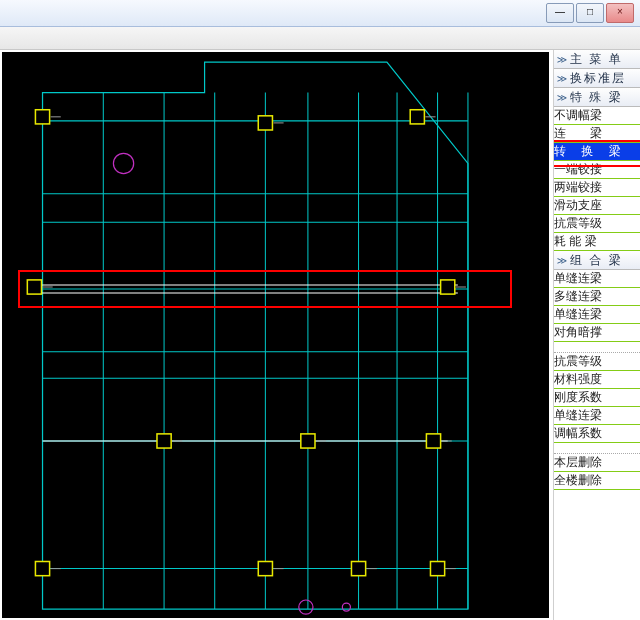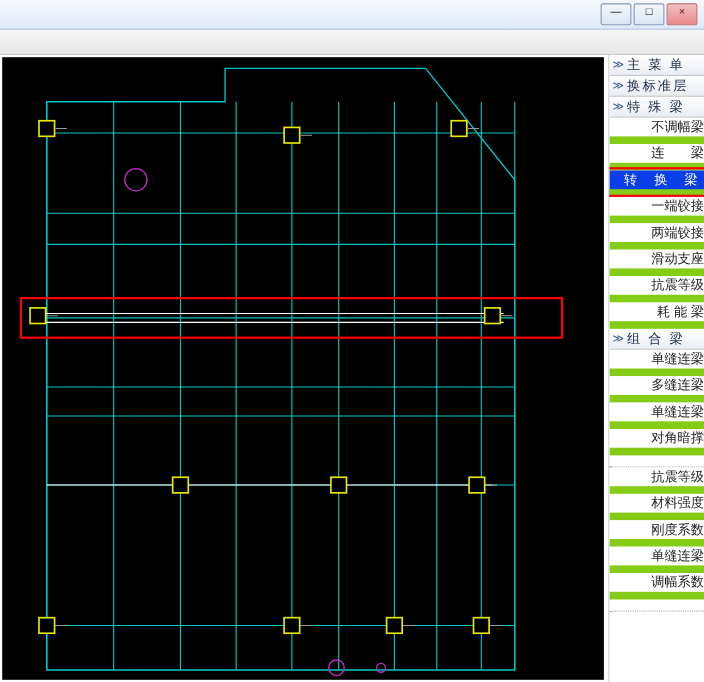--- a/index.html
+++ b/index.html
@@ -9,21 +9,21 @@
 .winbtn.close{background:linear-gradient(#f3c0c0,#e88a8a);border-color:#c06a6a;color:#6a1515}
 .toolbar{height:22px;background:linear-gradient(#f6f6f6,#e7e7e7);border-bottom:1px solid #c8c8c8}
 .workspace{position:absolute;top:50px;left:0;right:0;bottom:0;display:flex;background:#fff}
 .canvas-wrap{flex:1;position:relative;margin:2px 4px 2px 2px}
 .canvas{position:absolute;inset:0;background:#000;overflow:hidden}
 .canvas svg{position:absolute;inset:0}
 .side{width:86px;background:#fff;border-left:1px solid #cfcfcf;overflow:hidden}
 .menu-head{display:flex;align-items:center;height:18px;padding-right:4px;border-bottom:1px solid #bbb;background:linear-gradient(#fefefe,#e9edf5);cursor:pointer}
 .menu-head .chev{width:16px;text-align:center;color:#3a5f8a;font-size:10px}
 .menu-head .lbl{flex:1;text-align:left;letter-spacing:2px;color:#1c2c44}
-.menu-item{height:17px;line-height:17px;text-align:right;border-bottom:7px solid #84cc16;cursor:pointer;color:#222;background:#fff}
+.menu-item{height:17px;line-height:17px;text-align:left;border-bottom:1px solid #84cc16;cursor:pointer;color:#222;background:#fff}
 .menu-item.sel{background:#0a3ee8;color:#fff;font-weight:normal;letter-spacing:6px}
 .menu-sep{height:10px;border-bottom:1px dotted #aaa}
 .hl-red{position:absolute;border:2px solid #f00;pointer-events:none}
 .hl-red.side-hl{top:-3px;left:-4px;right:-4px;height:23px}
 .sel-wrap{position:relative}
 </style>
 </head>
 <body>
 
 <div class="titlebar">
@@ -131,14 +131,18 @@
       </div>
     <div class="menu-sep"></div>
     <div id="extra-list">
         <div class="menu-item">抗震等级</div>
         <div class="menu-item">材料强度</div>
         <div class="menu-item">刚度系数</div>
         <div class="menu-item">单缝连梁</div>
         <div class="menu-item">调幅系数</div>
       </div>
     <div class="menu-sep"></div>
+    <div id="delete-list">
+        <div class="menu-item">本层删除</div>
+        <div class="menu-item">全楼删除</div>
+      </div>
   </div>
 </div>
 
 </body></html>

